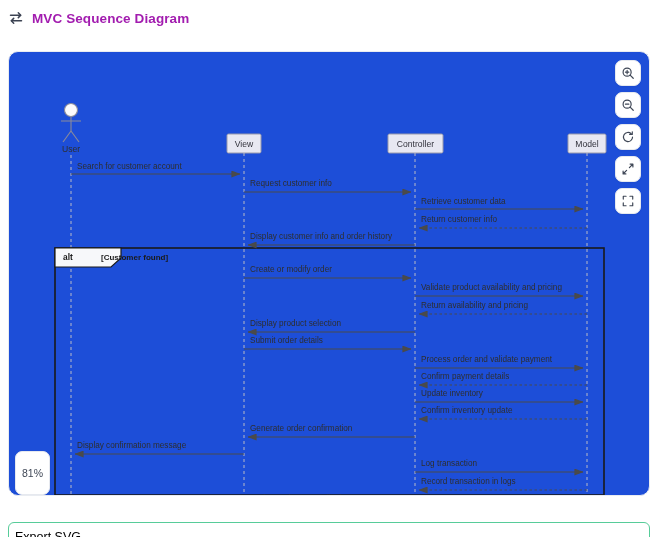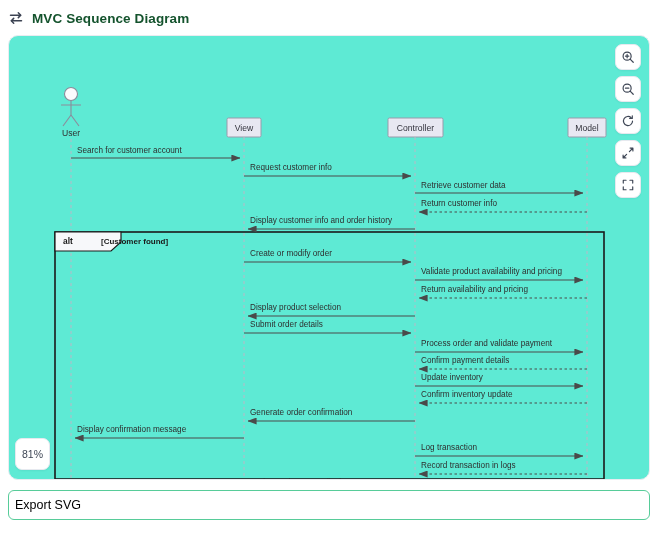--- a/index.html
+++ b/index.html
@@ -25,31 +25,31 @@
   .header-icon {
     width: 16px;
     height: 16px;
     color: #3b4252;
     flex: 0 0 auto;
     display: block;
   }
   .header-title {
     font-size: 13.5px;
     font-weight: 700;
-    color: #14532d;
+    color: #a21caf;
     letter-spacing: .1px;
     white-space: nowrap;
   }
 
   
   .panel {
     position: relative;
-    margin: 0 8px;
+    margin: 16px 8px;
     height: 443px;
-    background: #5eead4;
+    background: #1d4ed8;
     border: 1px solid #e9ecf1;
     border-radius: 10px;
     overflow: hidden;
   }
   .canvas {
     position: absolute;
     left: 0; top: 0;
     width: 642px;
     height: 443px;
   }
@@ -83,23 +83,23 @@
     width: 14px;
     height: 14px;
     color: #3f4756;
     display: block;
   }
 
   
   .zoom-badge {
     position: absolute;
     left: 6px;
-    bottom: 9px;
+    bottom: 0;
     min-width: 34px;
-    padding: 9px 6px;
+    padding: 15px 6px;
     background: #ffffff;
     border: 1px solid #e6e9ef;
     border-radius: 7px;
     font-size: 10.5px;
     color: #3f4756;
     text-align: center;
     box-shadow: 0 1px 2px rgba(16,24,40,.05);
     z-index: 6;
     box-sizing: border-box;
   }

